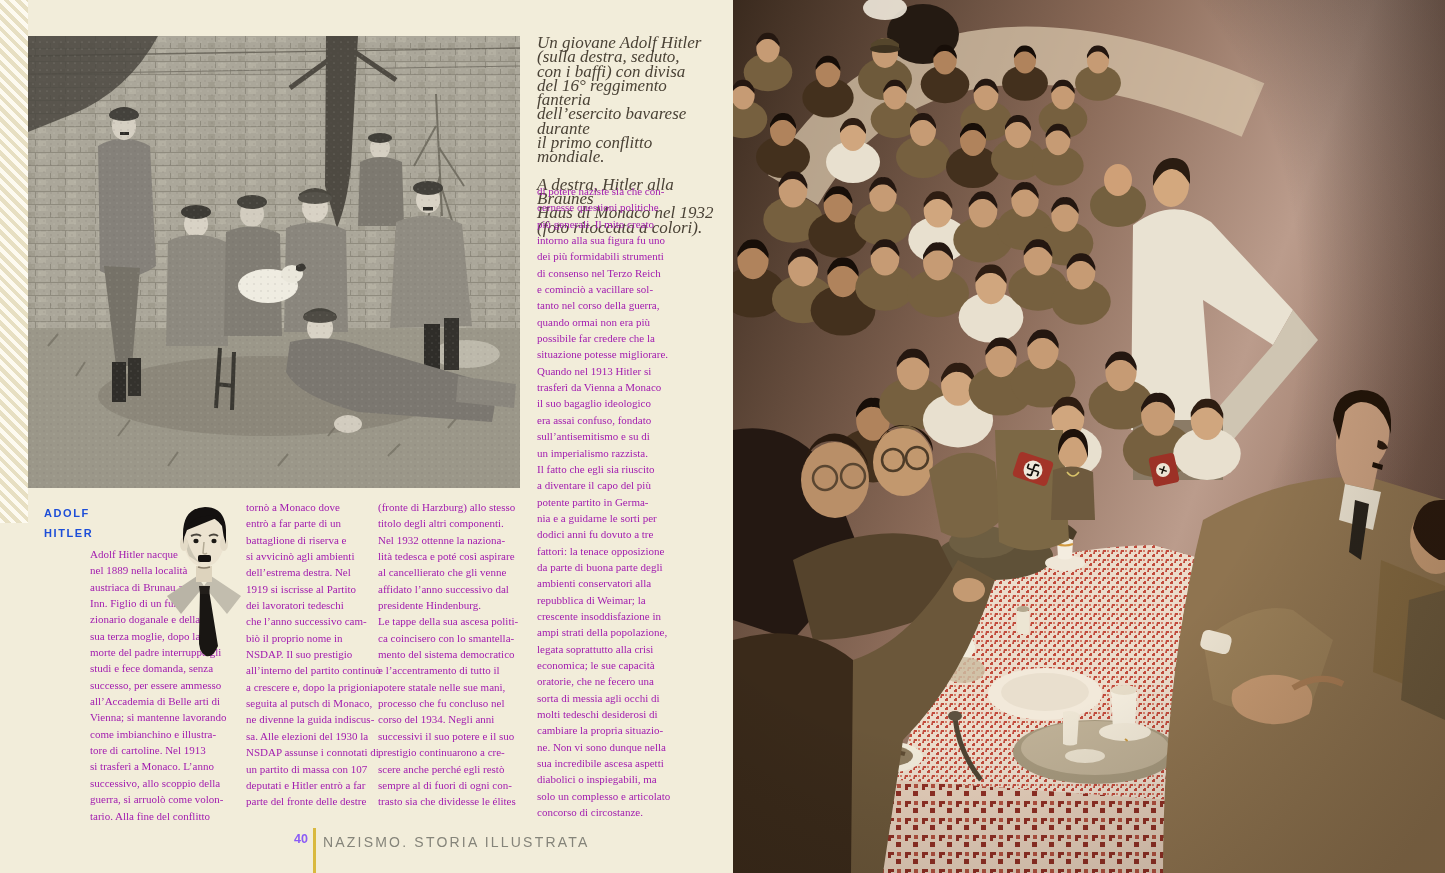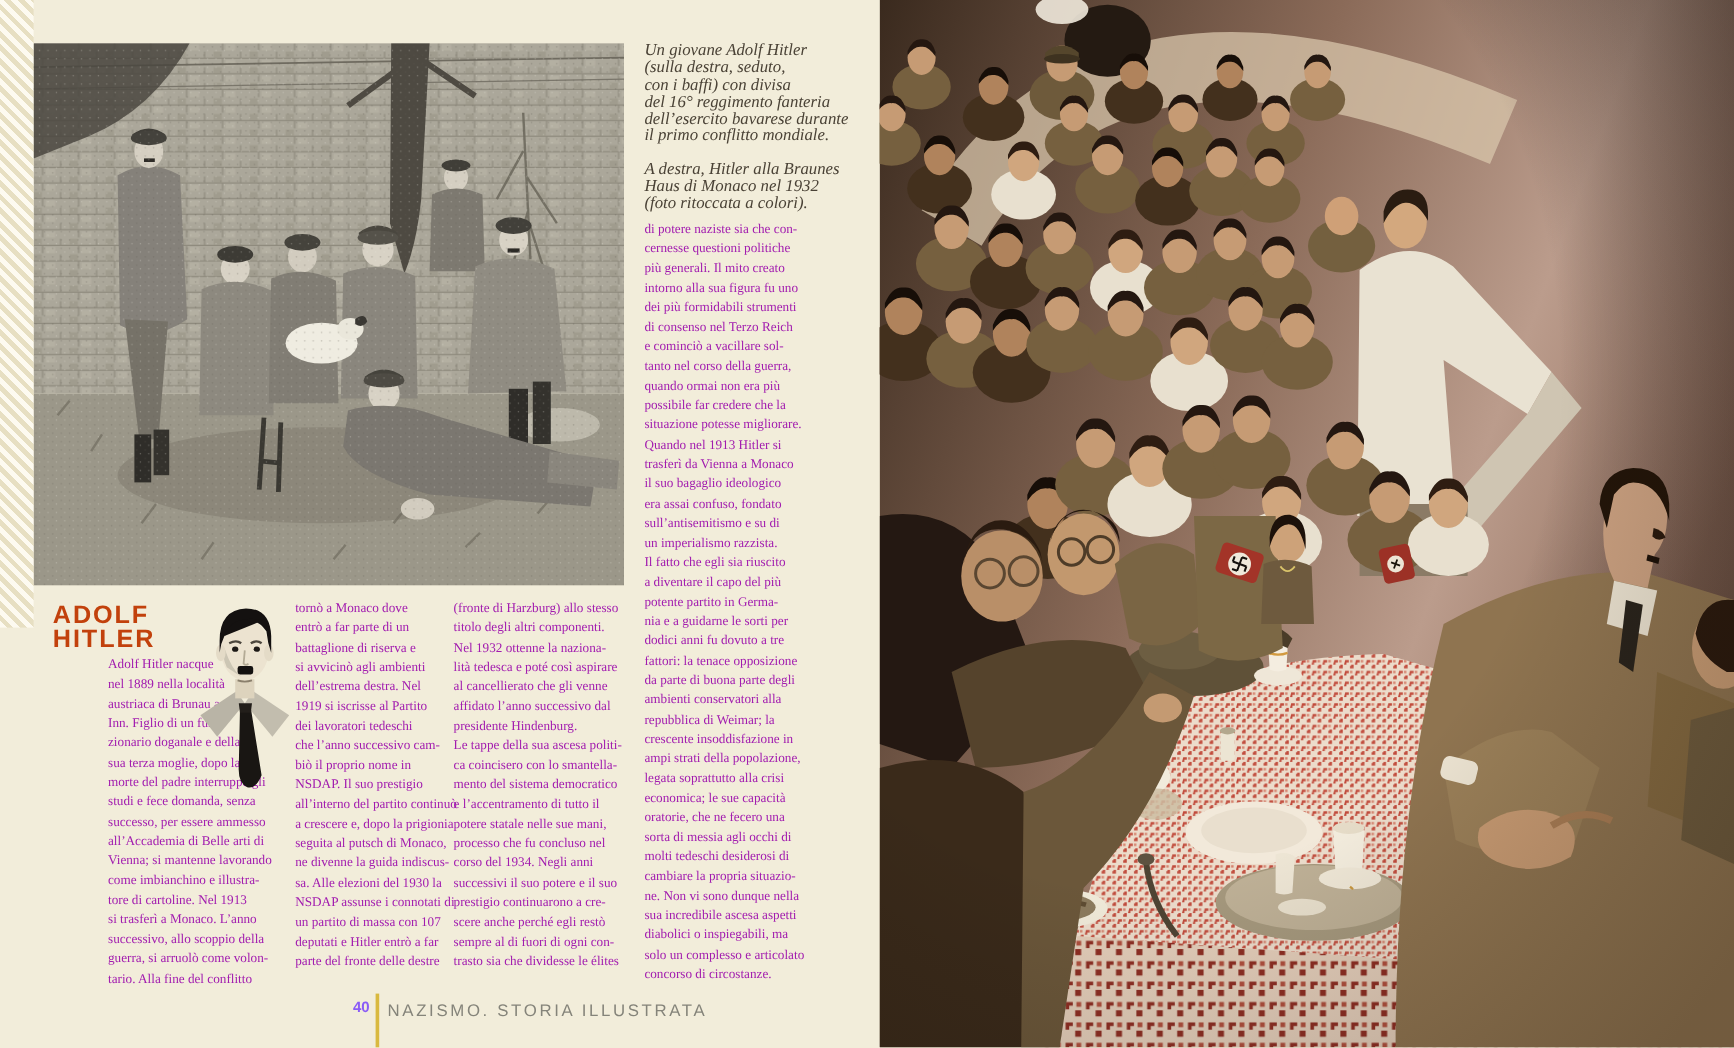--- a/index.html
+++ b/index.html
@@ -13,30 +13,30 @@
   .pre{white-space:pre-line;}
   
   .edge-stripes{
     left:0;top:0;width:28px;height:523px;
     background:repeating-linear-gradient(45deg,#fdfaf0 0 4px,#e7dfc2 4px 8px);
   }
   
   .bw-photo{left:28px;top:36px;width:492px;height:452px;}
   
   .caption{left:537px;top:36px;width:185px;font-style:italic;
-    font-size:14px;line-height:14.3px;color:#4a4236;}
+    font-size:17px;line-height:14.3px;color:#4a4236;}
   .caption .cap2{margin-top:13px;}
   
   .col{font-size:11px;line-height:16.35px;color:#a21caf;}
   .col-d{left:537px;top:183px;width:178px;}
   .col-b{left:246px;top:499px;width:152px;}
   .col-c{left:378px;top:499px;width:152px;}
   .col-a{left:44px;top:546px;width:172px;margin-left:46px;}
   .sb-title{left:44px;top:503px;font-family:"Liberation Sans",sans-serif;
-    font-weight:bold;font-size:21px;letter-spacing:1.6px;line-height:20px;color:#c2410c;}
+    font-weight:bold;font-size:11px;letter-spacing:1.6px;line-height:20px;color:#1d4ed8;}
   .portrait{left:163px;top:500px;width:82px;height:158px;}
   
   .folio{left:276px;top:832px;width:32px;text-align:right;
     font-family:"Liberation Sans",sans-serif;font-weight:bold;font-size:12.5px;color:#8b5cf6;}
   .folio-bar{left:313px;top:828px;width:3px;height:45px;background:#d9b93f;}
   .folio-title{left:323px;top:834px;font-family:"Liberation Sans",sans-serif;
     font-size:14px;letter-spacing:2.2px;color:#85847a;}
   
   .color-photo{left:733px;top:0;width:712px;height:873px;}
 </style>

